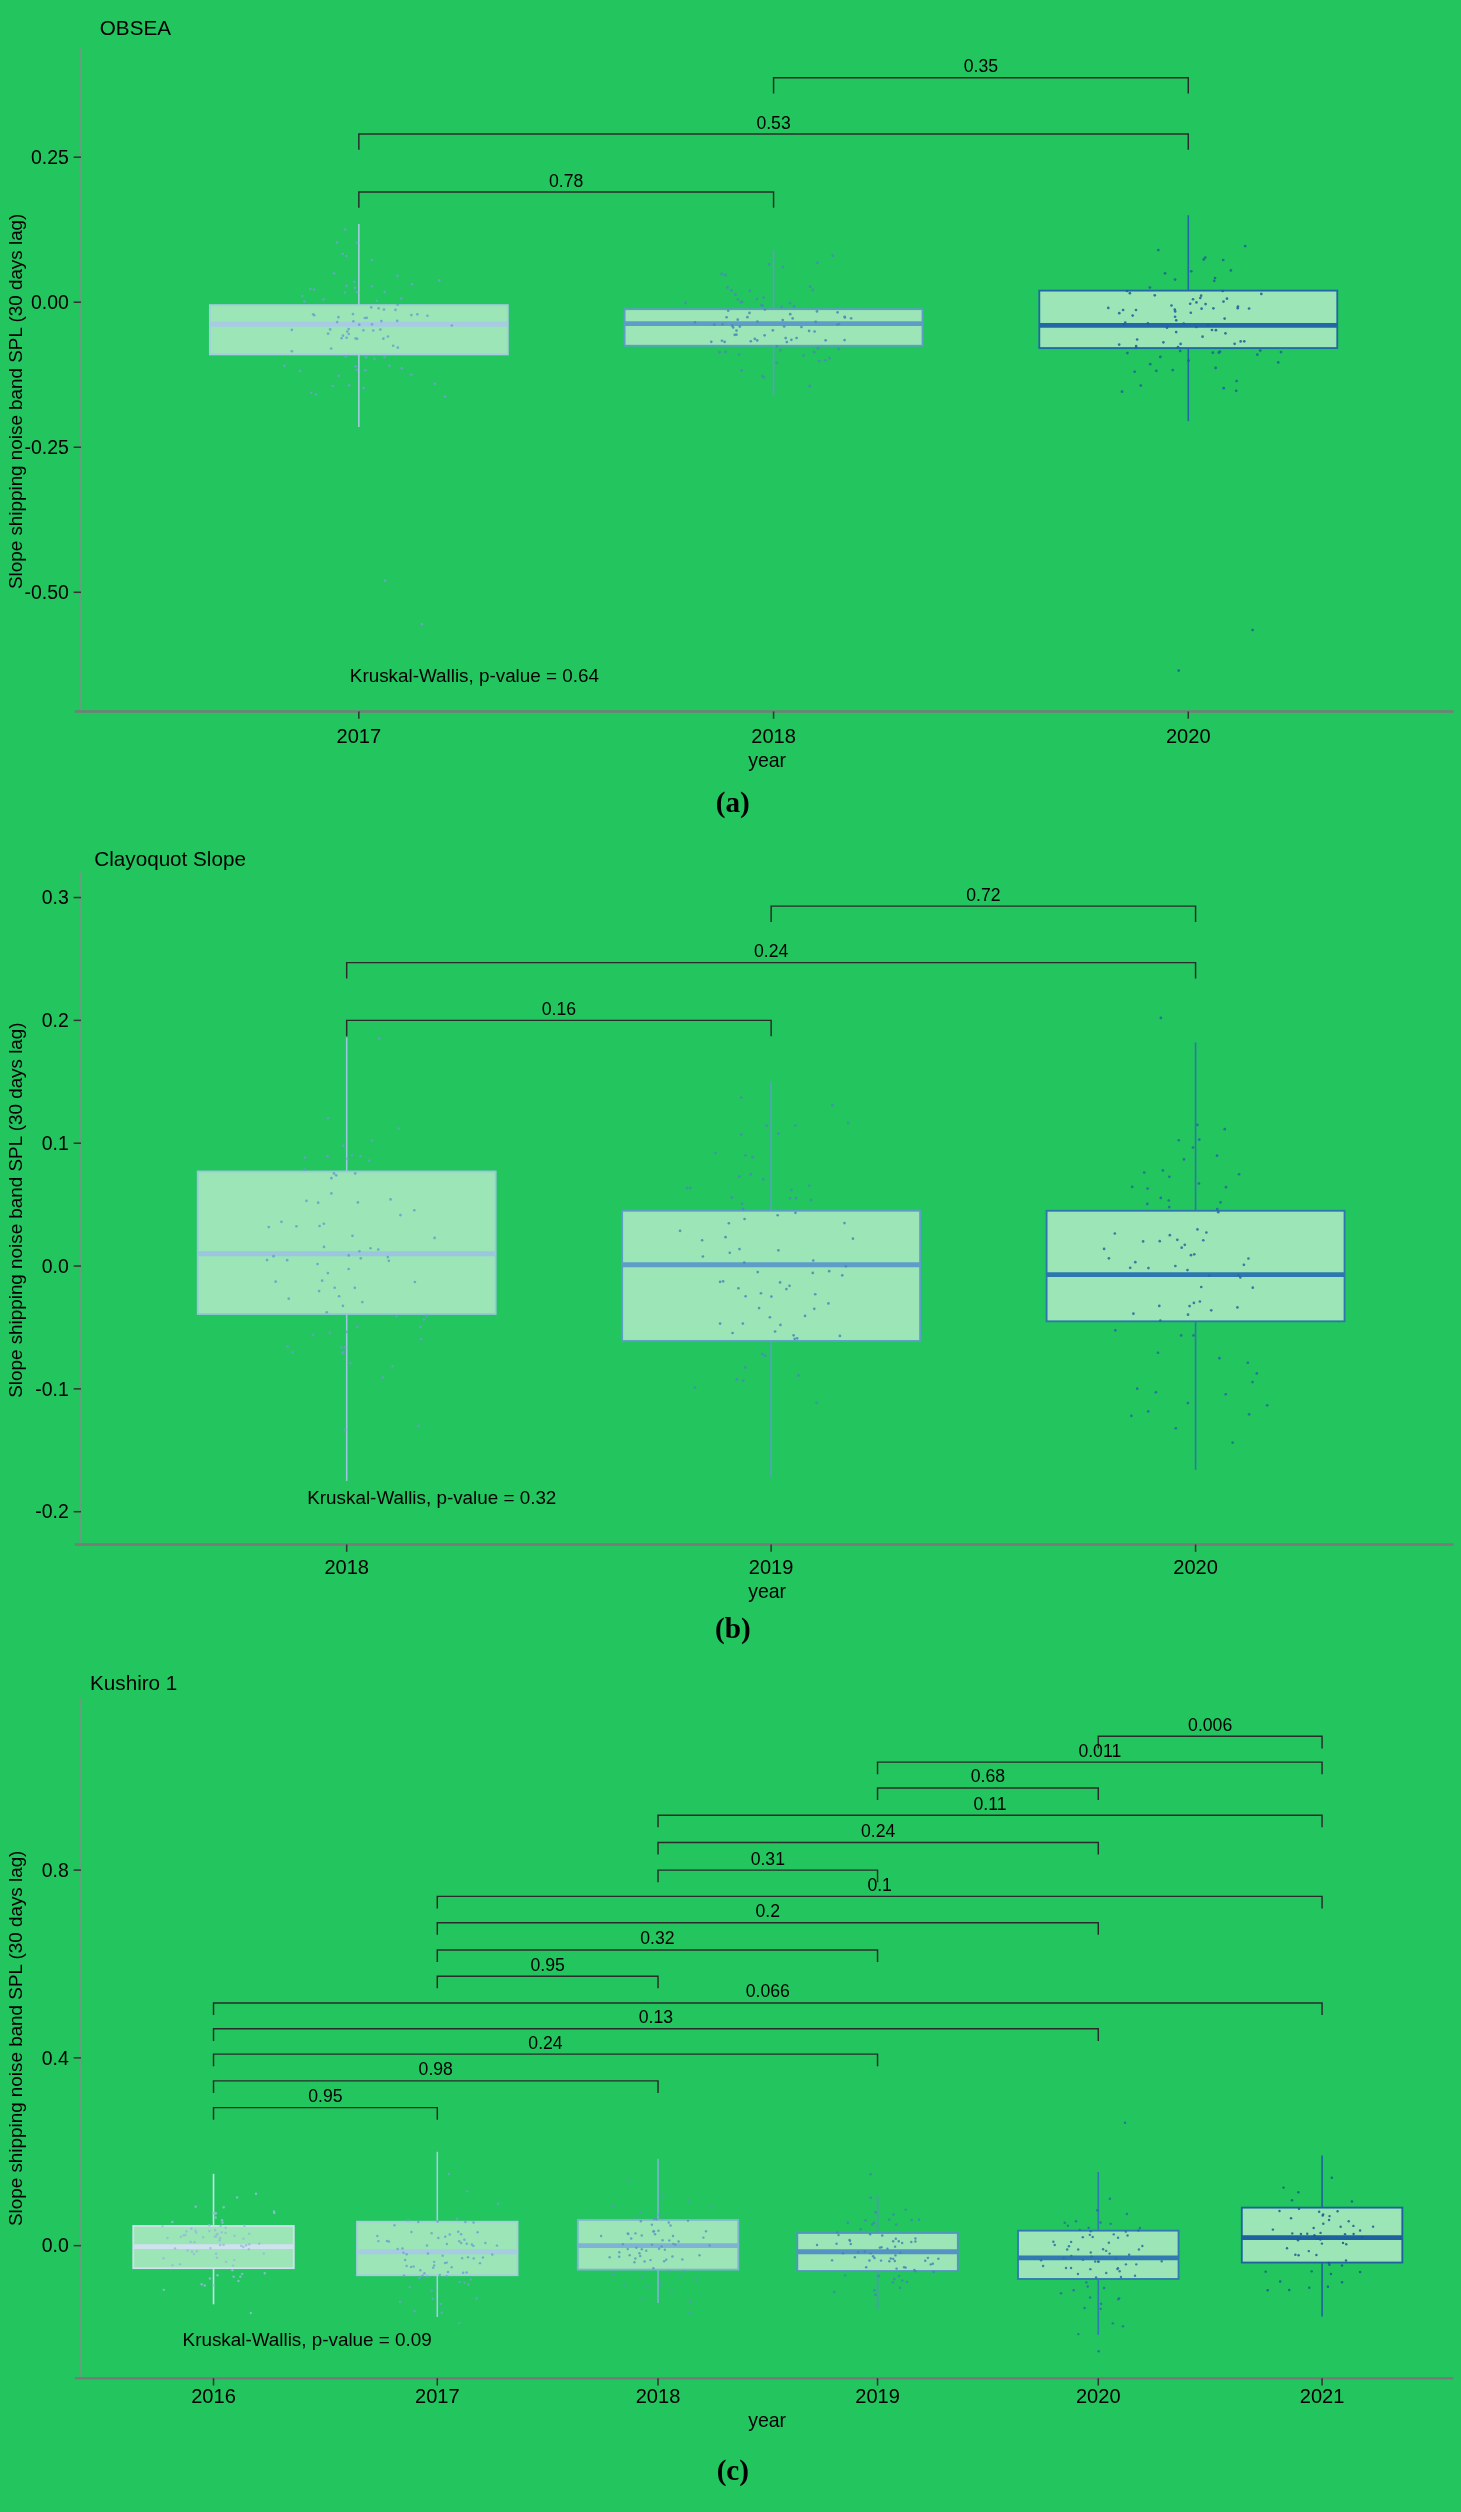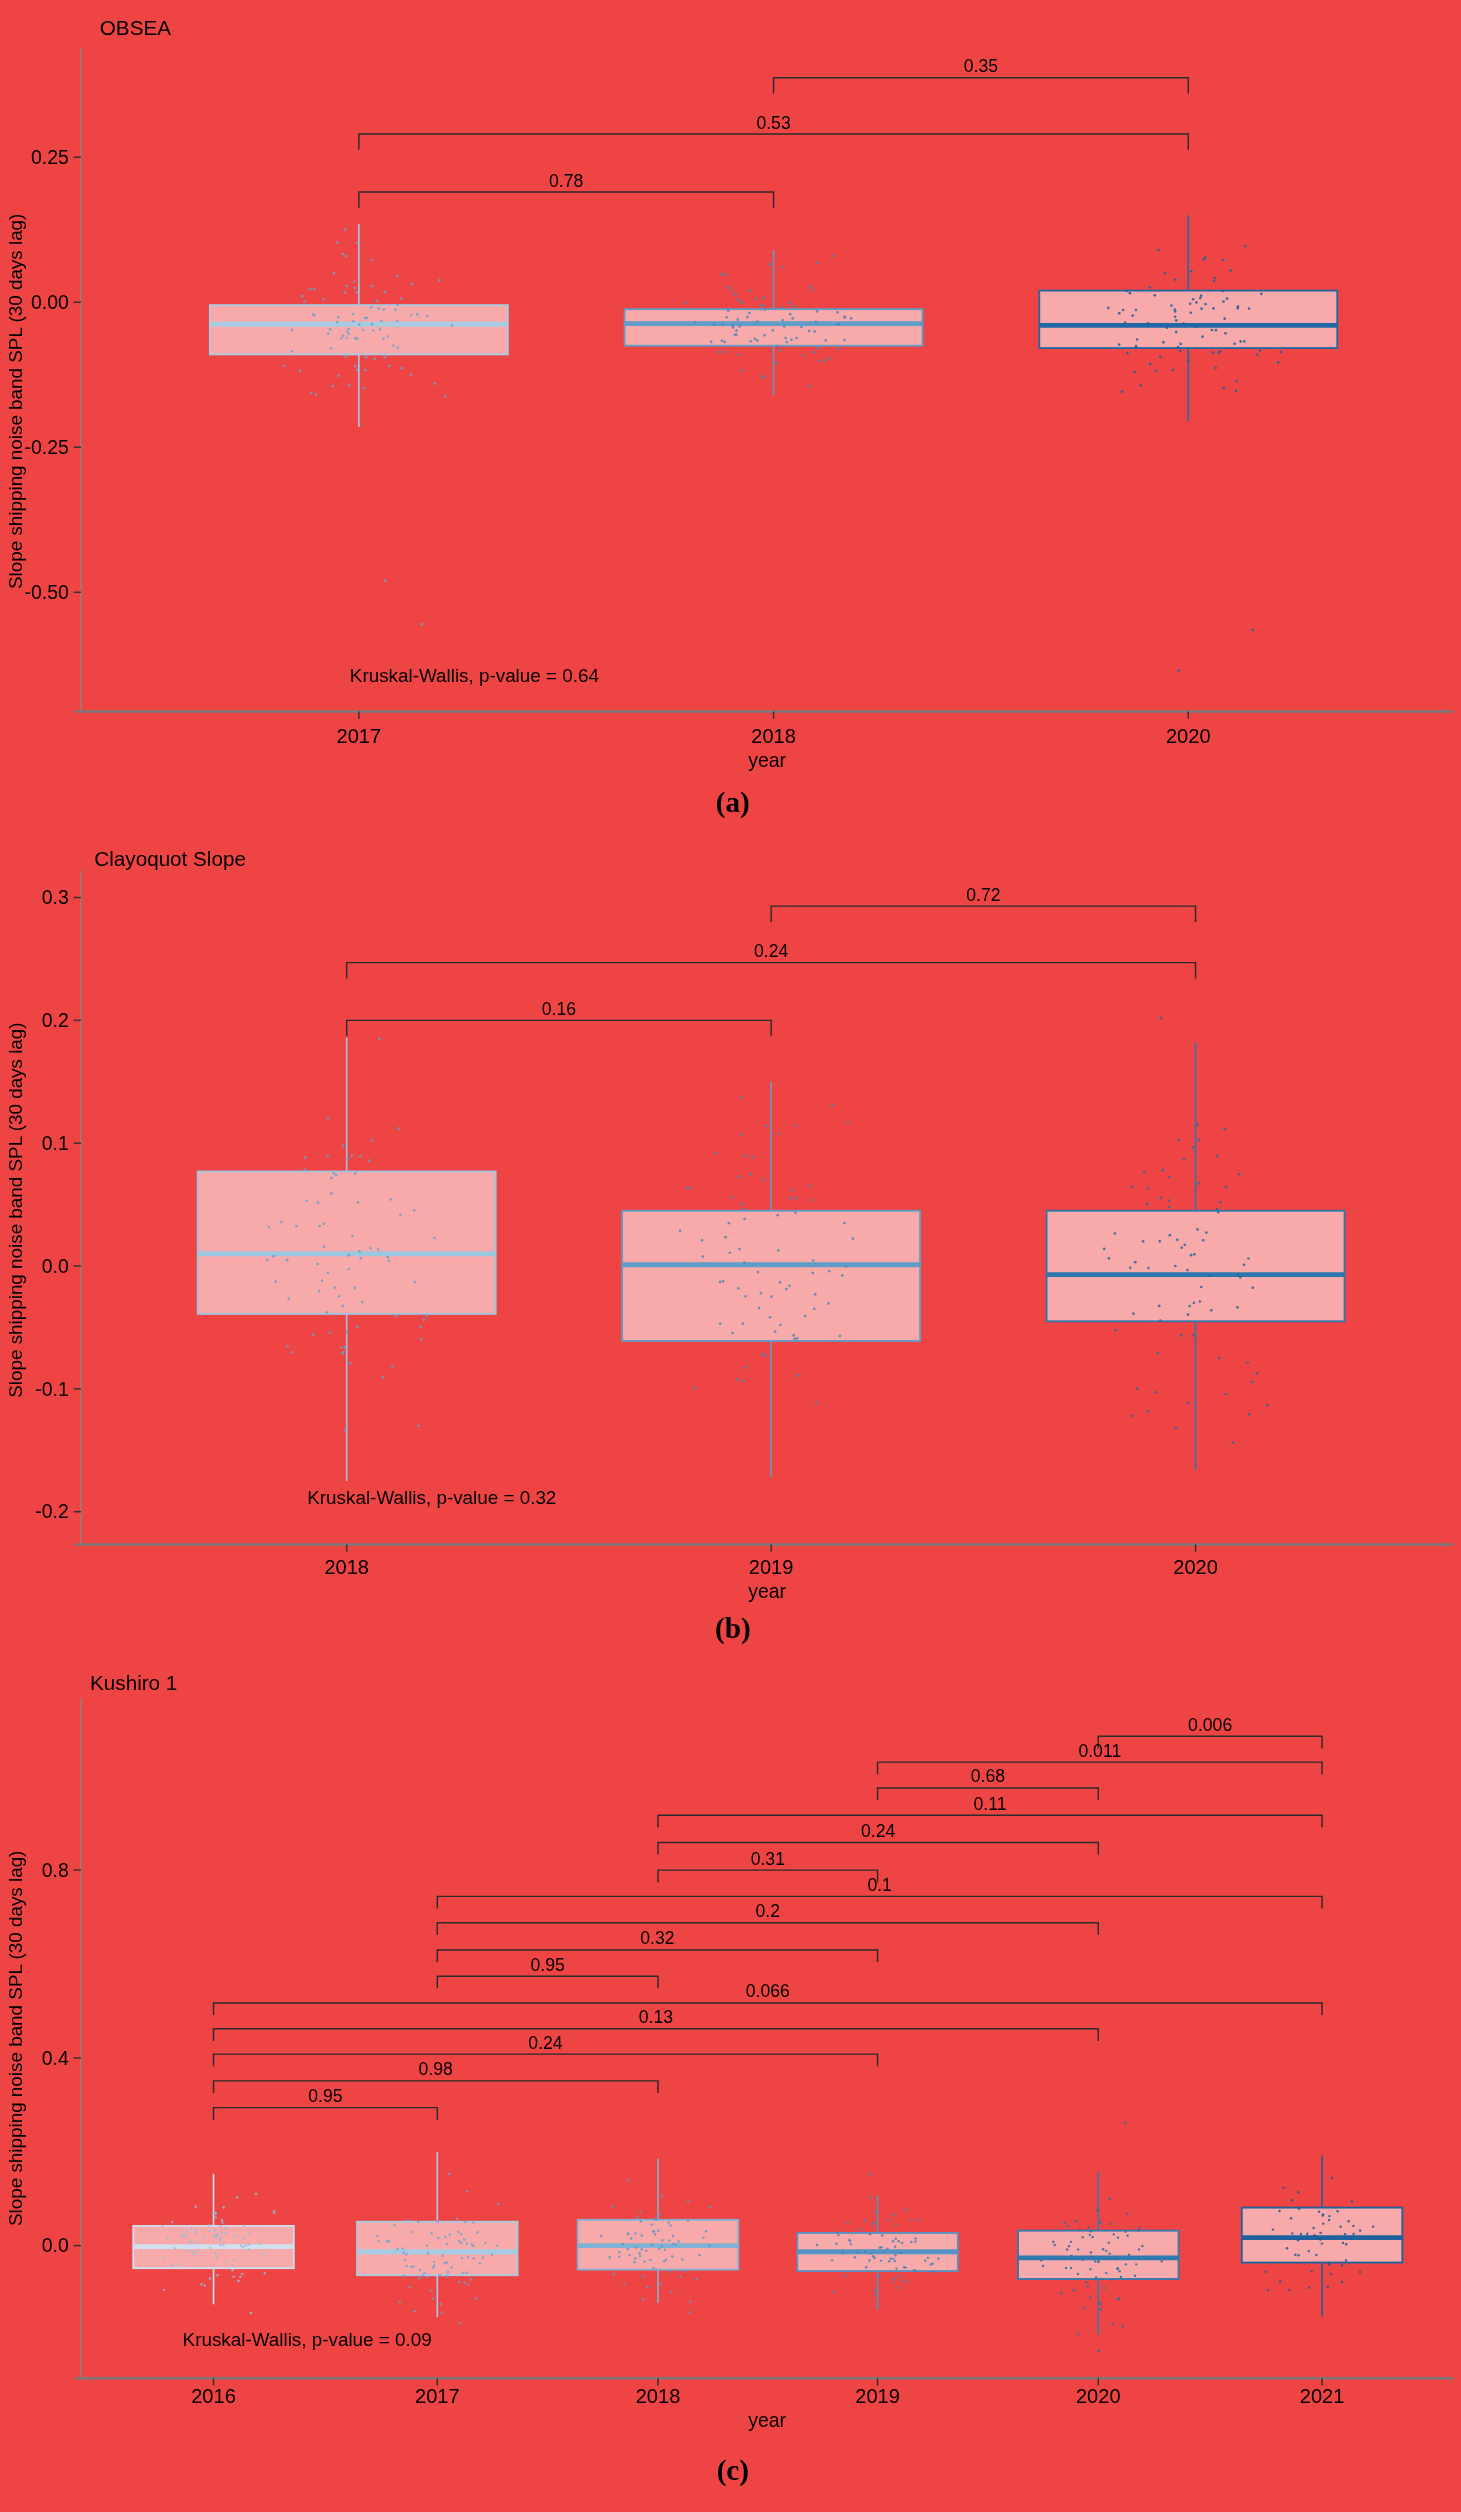--- a/index.html
+++ b/index.html
@@ -1,16 +1,16 @@
 <!DOCTYPE html>
 <html style="font-size:9.7px"><head>
 <meta charset="utf-8">
 <style>
   html,body{margin:0;padding:0;background:#ffffff;}
-  .fig{position:relative;width:1462px;height:2512px;background:#ef4444;
+  .fig{position:relative;width:1462px;height:2512px;background:#22c55e;
        font-family:"Liberation Sans", sans-serif;}
   svg text{font-family:"Liberation Sans", sans-serif;fill:#000;}
   svg text.serifLetter{font-family:"Liberation Serif", serif;font-weight:bold;}
 </style>
 </head>
 <body>
 
 <div class="fig">
   <svg id="chart" width="1462" height="2512" viewBox="0 0 2404 4131">
       <text x="164" y="58" font-size="34" text-anchor="start">OBSEA</text>

